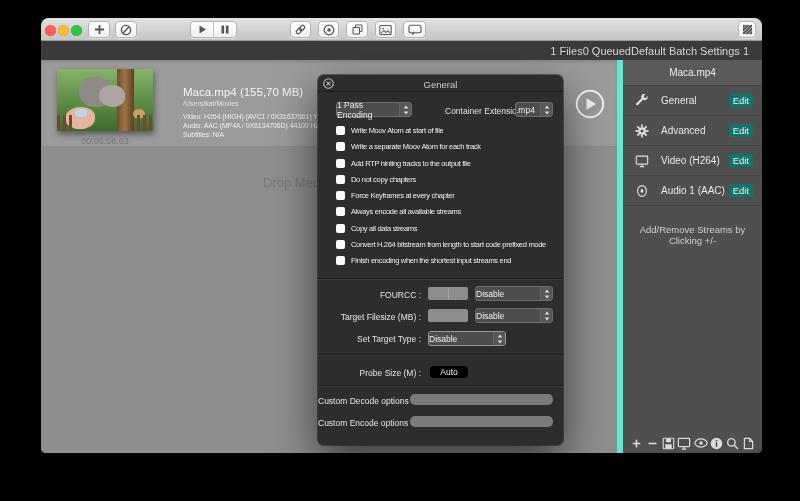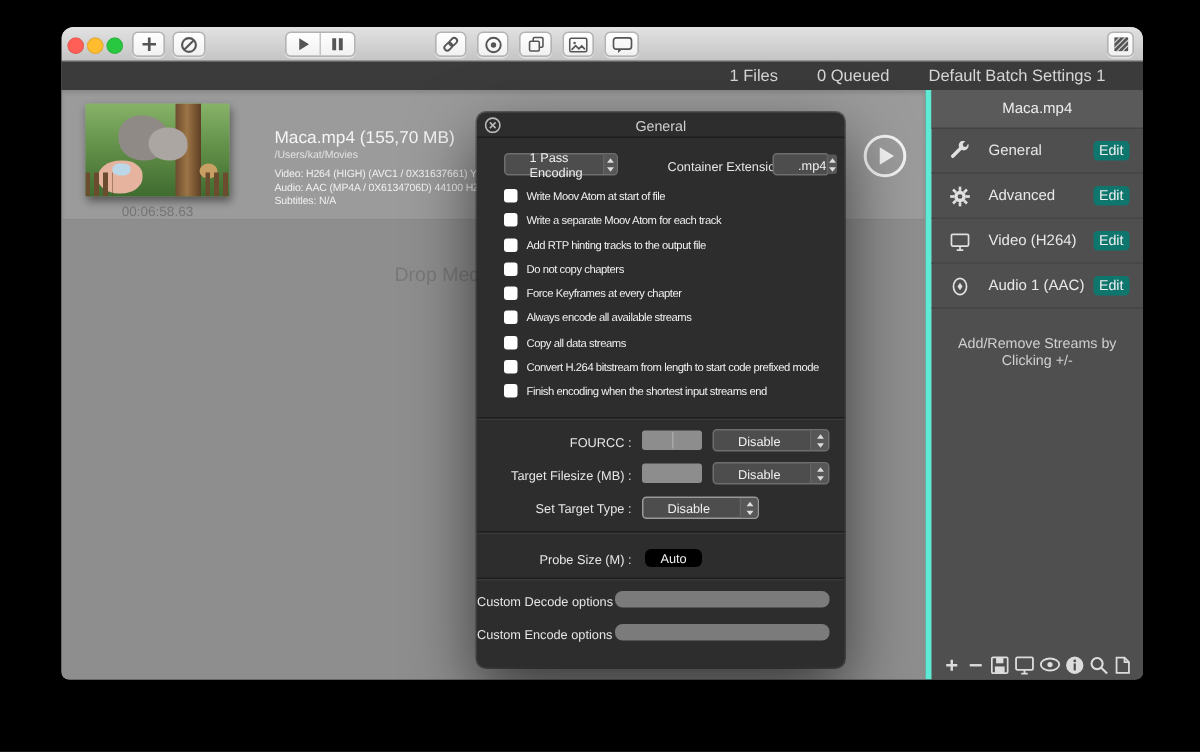--- a/index.html
+++ b/index.html
@@ -18,22 +18,22 @@
         box-shadow:inset 0 0 1px rgba(0,0,0,.35); }
   .tbtn { position:absolute; top:3px; height:17px; background:linear-gradient(#ffffff,#f1f1f1);
           border:1px solid #b3b3b3; border-radius:4px; display:flex; align-items:center;
           justify-content:center; color:#555; box-shadow:0 1px 0 rgba(255,255,255,.5); }
   .seg { display:flex; padding:0; }
   .seg > span { display:flex; align-items:center; justify-content:center; height:100%; }
   .seg-div { width:1px; height:100%; background:#c4c4c4; }
 
   
   .statusbar { position:absolute; left:0; top:23px; width:721px; height:19px; background:#3b3b3b;
-               display:flex; align-items:center; justify-content:flex-end; gap:26px;
-               padding-right:25px; font-size:11px; color:#d6d6d6; }
+               display:flex; align-items:center; justify-content:flex-end; 
+               padding-right:13px; font-size:11px; color:#d6d6d6; }
 
   
   .main { position:absolute; left:0; top:42px; width:576px; height:393px; background:#8e8e8e; }
   .filerow { position:absolute; left:0; top:0; width:576px; height:87px; background:#9b9b9b;
              border-bottom:1px solid #8a8a8a; box-shadow:inset 0 2px 3px rgba(0,0,0,.12); }
   .thumb { position:absolute; left:16px; top:9px; width:96px; height:62px; overflow:hidden;
            background:linear-gradient(#86b368 0%,#5d8a44 55%,#3f6b30 100%);
            box-shadow:1px 3px 6px rgba(0,0,0,.45); border-radius:1px; }
   .timecode { position:absolute; left:16px; top:76px; width:96px; text-align:center;
               font-size:9px; color:#747474; }
@@ -43,21 +43,21 @@
   .file-name { position:absolute; left:142px; top:26px; font-size:11.5px; color:#f4f4f4; }
   .file-path { position:absolute; left:142px; top:40px; font-size:7px; color:#e2e2e2; }
   .file-meta { position:absolute; left:142px; top:52px; font-size:7px; letter-spacing:-0.1px;
                color:#f0f0f0; line-height:9px; white-space:nowrap; }
   .playbtn { position:absolute; left:534px; top:29px; width:30px; height:30px; }
   .droparea { position:absolute; left:0; top:87px; width:576px; height:306px; background:#8e8e8e; }
   .droptext { position:absolute; left:222px; top:28px; font-size:13px; color:#787878; }
 
   
   .sidebar { position:absolute; left:576px; top:42px; width:145px; height:393px;
-             background:#4f4f4f; border-left:4px solid #5eead4; color:#e2e2e2; }
+             background:#4f4f4f; border-left:6px solid #5eead4; color:#e2e2e2; }
   .sb-header { position:absolute; left:0; top:0; width:100%; height:26px; background:#5a5a5a;
                border-bottom:1px solid #434343; display:flex; align-items:center;
                justify-content:center; font-size:10px; color:#eee; }
   .sb-item { position:absolute; left:0; width:100%; height:30px; border-bottom:1px solid #454545; }
   .sb-icon { position:absolute; left:12px; top:8px; width:14px; height:14px; color:#e0e0e0; }
   .sb-label { position:absolute; left:38px; top:9px; font-size:10px; color:#e8e8e8; }
   .editbtn { position:absolute; right:9px; top:8px; height:13px; padding:0 4px; background:#0f766e;
              border-radius:3px; color:#f0f0f0; font-size:9.5px; display:flex; align-items:center; }
   .sb-note { position:absolute; left:0; top:164px; width:100%; text-align:center;
              font-size:9.5px; color:#d0d0d0; }
@@ -69,21 +69,21 @@
   .dialog { position:absolute; left:318px; top:75px; width:245px; height:370px; background:#2d2d2d;
             border-radius:6px; box-shadow:0 18px 45px rgba(0,0,0,.6), 0 0 0 1px rgba(0,0,0,.4);
             z-index:50; color:#e8e8e8; overflow:hidden; }
   .dlg-header { position:absolute; left:0; top:0; width:100%; height:17px;
                 border-bottom:1px solid #1c1c1c; }
   .dlg-title { position:absolute; left:0; top:4px; width:100%; text-align:center;
                font-size:9.5px; color:#cfcfcf; }
   .dlg-close { position:absolute; left:5px; top:3px; width:11px; height:11px; color:#b9b9b9; }
   .ddrop { position:absolute; height:15px; background:#4d4d4d; border:1px solid #6e6e6e;
            border-radius:3px; display:flex; align-items:center; font-size:8.5px; color:#f0f0f0;
-           padding-left:16px; }
+           padding-left:0; }
   .ddrop .stepper { margin-left:auto; width:12px; height:100%; display:flex; align-items:center;
                     justify-content:center; border-left:1px solid #646464; background:#575757;
                     border-radius:0 2px 2px 0; }
   .dlg-label { position:absolute; font-size:8.5px; color:#e6e6e6; white-space:nowrap; }
   .cb-list { position:absolute; left:18px; top:51px; }
   .cb-row { display:flex; height:9px; margin-bottom:7.3px; }
   .cb-box { width:9px; height:9px; background:#fff; border-radius:2px; flex:0 0 auto; }
   .cb-label { margin-left:6px; font-size:7.5px; letter-spacing:-0.3px; color:#f0f0f0; white-space:nowrap; }
   .dlg-div { position:absolute; left:0; width:100%; height:1px; background:#1e1e1e;
              box-shadow:0 1px 0 rgba(255,255,255,.06); }

